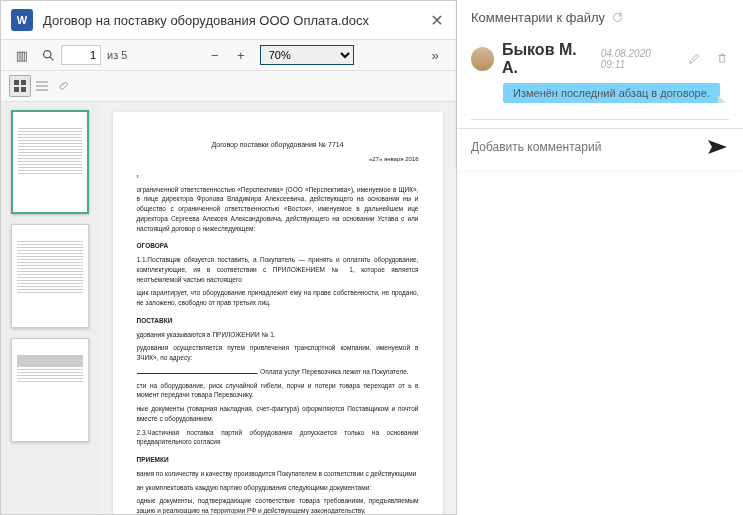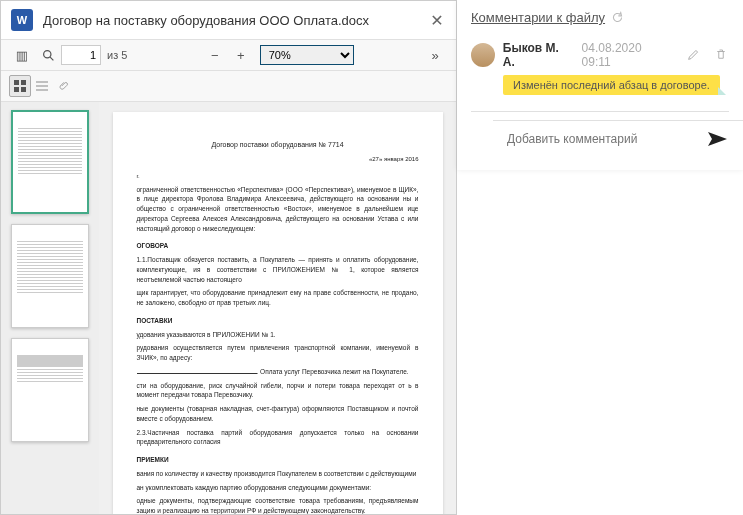--- a/index.html
+++ b/index.html
@@ -33,35 +33,35 @@
 
 .doc-view { flex: 1; overflow-y: auto; background: #f0f0f0; }
 .page { background: #fff; margin: 10px auto; padding: 20px 24px; width: 330px; font-size: 6.5px; line-height: 1.5; color: #222; box-shadow: 0 1px 3px rgba(0,0,0,0.15); }
 .page h3 { text-align: center; font-size: 7px; font-weight: normal; margin: 8px 0 4px; }
 .page .date { text-align: right; font-size: 6px; margin: 4px 0 8px; }
 .page .city { font-size: 6px; }
 .page p { margin: 4px 0; text-align: justify; }
 .page .sec { font-weight: bold; margin-top: 8px; }
 .page .underline { border-bottom: 1px solid #333; display: inline-block; width: 120px; height: 6px; }
 
-.comments-header { display: flex; align-items: center; padding: 10px 14px 8px; color: #555; font-size: 13px; text-decoration: underline; }
+.comments-header { display: flex; align-items: center; padding: 10px 14px 8px; color: #555; font-size: 13px; }
 .refresh-icon { margin-left: 6px; color: #aaa; width: 14px; height: 14px; cursor: pointer; }
 
 .comment { padding: 8px 14px; }
 .comment-head { display: flex; align-items: center; gap: 8px; }
 .avatar { width: 24px; height: 24px; border-radius: 50%; background: linear-gradient(#d4b896, #b89060); }
-.author { font-size: 12px; font-weight: bold; color: #333; }
-.ctime { font-size: 12px; color: #aaa; margin-left: auto; }
+.author { font-size: 16px; font-weight: bold; color: #333; }
+.ctime { font-size: 10px; color: #aaa; font-style: italic; margin-left: auto; }
 .edit-icon, .del-icon { width: 14px; height: 14px; color: #aaa; cursor: pointer; margin-left: 6px; }
-.comment-body { margin: 6px 0 0 32px; background: #fde047; padding: 4px 10px; font-size: 11px; color: #555; border-radius: 2px; display: inline-block; position: relative; }
+.comment-body { margin: 6px 0 0 32px; background: #7dd3fc; padding: 4px 10px; font-size: 11px; color: #555; border-radius: 2px; display: inline-block; position: relative; }
 .comment-body::after { content: ''; position: absolute; right: -6px; bottom: 0; width: 0; height: 0; border-left: 8px solid #c3e8e0; border-top: 8px solid transparent; }
 
 .sep { height: 1px; background: #e0e0e0; margin: 8px 14px; }
 
-.add-comment { display: flex; align-items: center; padding: 10px 14px; border-top: 1px solid #e0e0e0; margin-left: 36px; }
+.add-comment { display: flex; align-items: center; padding: 10px 14px; border-top: 1px solid #e0e0e0; }
 .add-input { flex: 1; border: none; outline: none; font-size: 12px; color: #888; }
 .send-btn { width: 22px; height: 16px; cursor: pointer; }
 .obscured { position: absolute; right: 0; top: 40px; width: 286px; background: #eef0f3; z-index: -1; }
 .obscured div { padding: 14px; color: #b0b8c0; font-size: 14px; border-bottom: 1px solid #dde; }
 </style>
 </head>
 <body>
 
 <div class="container">
   <div class="left-panel">

